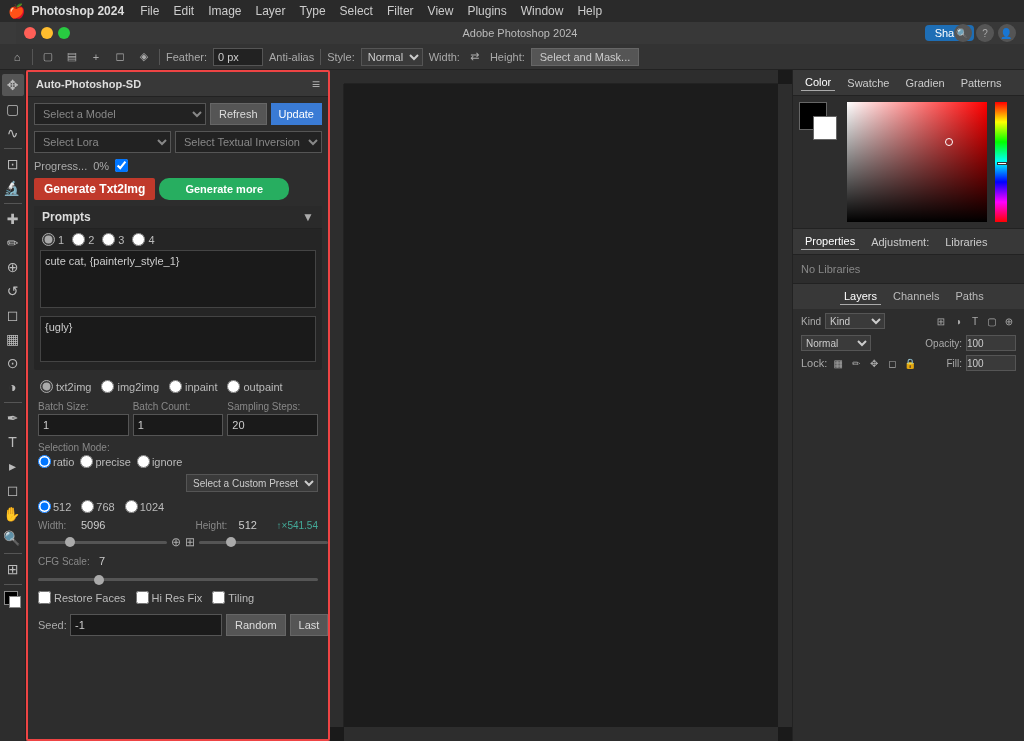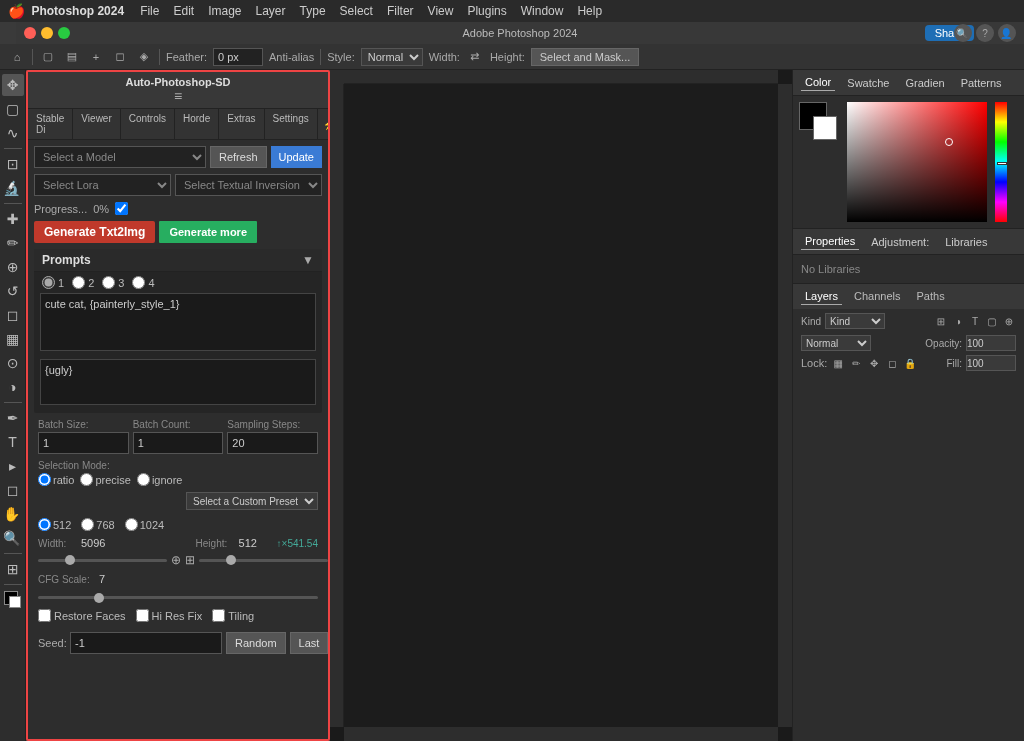--- a/index.html
+++ b/index.html
@@ -294,21 +294,21 @@
       padding: 4px 8px;
       background: #383838;
       gap: 8px;
     }
     .layers-tab {
       cursor: pointer;
       font-size: 11px;
       color: #bbb;
       padding: 2px 4px;
     }
-    .layers-tab.active { color: #fff; border-bottom: 1px solid #aaa; }
+    .layers-tab.active { color: #fff; border-bottom: 1px solid #aaa; margin-left: 39px; }
     .layers-toolbar {
       padding: 4px 8px;
       display: flex;
       align-items: center;
       gap: 4px;
     }
     .kind-select {
       background: #3a3a3a;
       border: 1px solid #555;
       color: #ccc;
@@ -424,21 +424,20 @@
       overflow-y: auto;
       z-index: 96;
     }
     .auto-panel-header {
       display: flex;
       align-items: center;
       justify-content: space-between;
       padding: 4px 8px;
       background: #383838;
       border-bottom: 1px solid #222;
-      flex-direction: column;
     }
     .auto-panel-title {
       font-size: 11px;
       font-weight: bold;
       color: #ddd;
     }
     .panel-close-icon {
       cursor: pointer;
       color: #aaa;
       font-size: 14px;
@@ -546,23 +545,23 @@
       padding: 4px 10px;
       cursor: pointer;
       border-radius: 2px;
       font-weight: bold;
     }
     .gen-more-btn {
       background: #27ae60;
       border: none;
       color: white;
       font-size: 11px;
-      padding: 4px 10px;
-      cursor: pointer;
-      border-radius: 1px;
+      padding: 4px 26px;
+      cursor: pointer;
+      border-radius: 10px;
       font-weight: bold;
     }
 
     
     .prompts-section {
       background: #252525;
       border-radius: 2px;
       margin-bottom: 6px;
     }
     .prompts-header {
@@ -921,32 +920,20 @@
     <div style="width:12px;height:12px;background:#fff;border:1px solid #888;position:absolute;top:7px;left:7px;"></div>
   </div>
 </div>
 
 <div class="auto-panel">
   <div class="auto-panel-header">
     <span class="auto-panel-title">Auto-Photoshop-SD</span>
     <span class="panel-close-icon">≡</span>
   </div>
 
-  <div class="panel-nav">
-    <div class="nav-tab">Stable Di</div>
-    <div class="nav-tab">Viewer</div>
-    <div class="nav-tab">Controls</div>
-    <div class="nav-tab">Horde</div>
-    <div class="nav-tab">Extras</div>
-    <div class="nav-tab">Settings</div>
-    <div class="version-badge">
-      <span style="color:#e88;">⚡</span>
-
-    </div>
-  </div>
 
   <div class="panel-body">
 
     <div class="model-row">
       <select class="model-select">
         <option value="">Select a Model</option>
       </select>
       <button class="refresh-btn">Refresh</button>
       <button class="update-btn">Update</button>
     </div>
@@ -991,20 +978,38 @@
         </label>
         <label class="prompt-radio">
           <input type="radio" name="ptab" style=""> 
             <span>4</span>
         </label>
       </div>
       <textarea class="prompt-textarea" rows="4" style="">cute cat, {painterly_style_1}</textarea>
       <textarea class="prompt-textarea" rows="3" style="">{ugly}</textarea>
     </div>
 
+    <div class="mode-row">
+      <label class="mode-radio">
+        <input type="radio" name="mode" checked="" style=""> 
+          <span>txt2img</span>
+      </label>
+      <label class="mode-radio">
+        <input type="radio" name="mode" style=""> 
+          <span>img2img</span>
+      </label>
+      <label class="mode-radio">
+        <input type="radio" name="mode" style=""> 
+          <span>inpaint</span>
+      </label>
+      <label class="mode-radio">
+        <input type="radio" name="mode" style=""> 
+          <span>outpaint</span>
+      </label>
+    </div>
 
     <div class="params-row">
       <div class="param-group">
         <div class="param-label">Batch Size:</div>
         <input class="param-input" type="number" value="1" style="">
       </div>
       <div class="param-group">
         <div class="param-label">Batch Count:</div>
         <input class="param-input" type="number" value="1" style="">
       </div>

